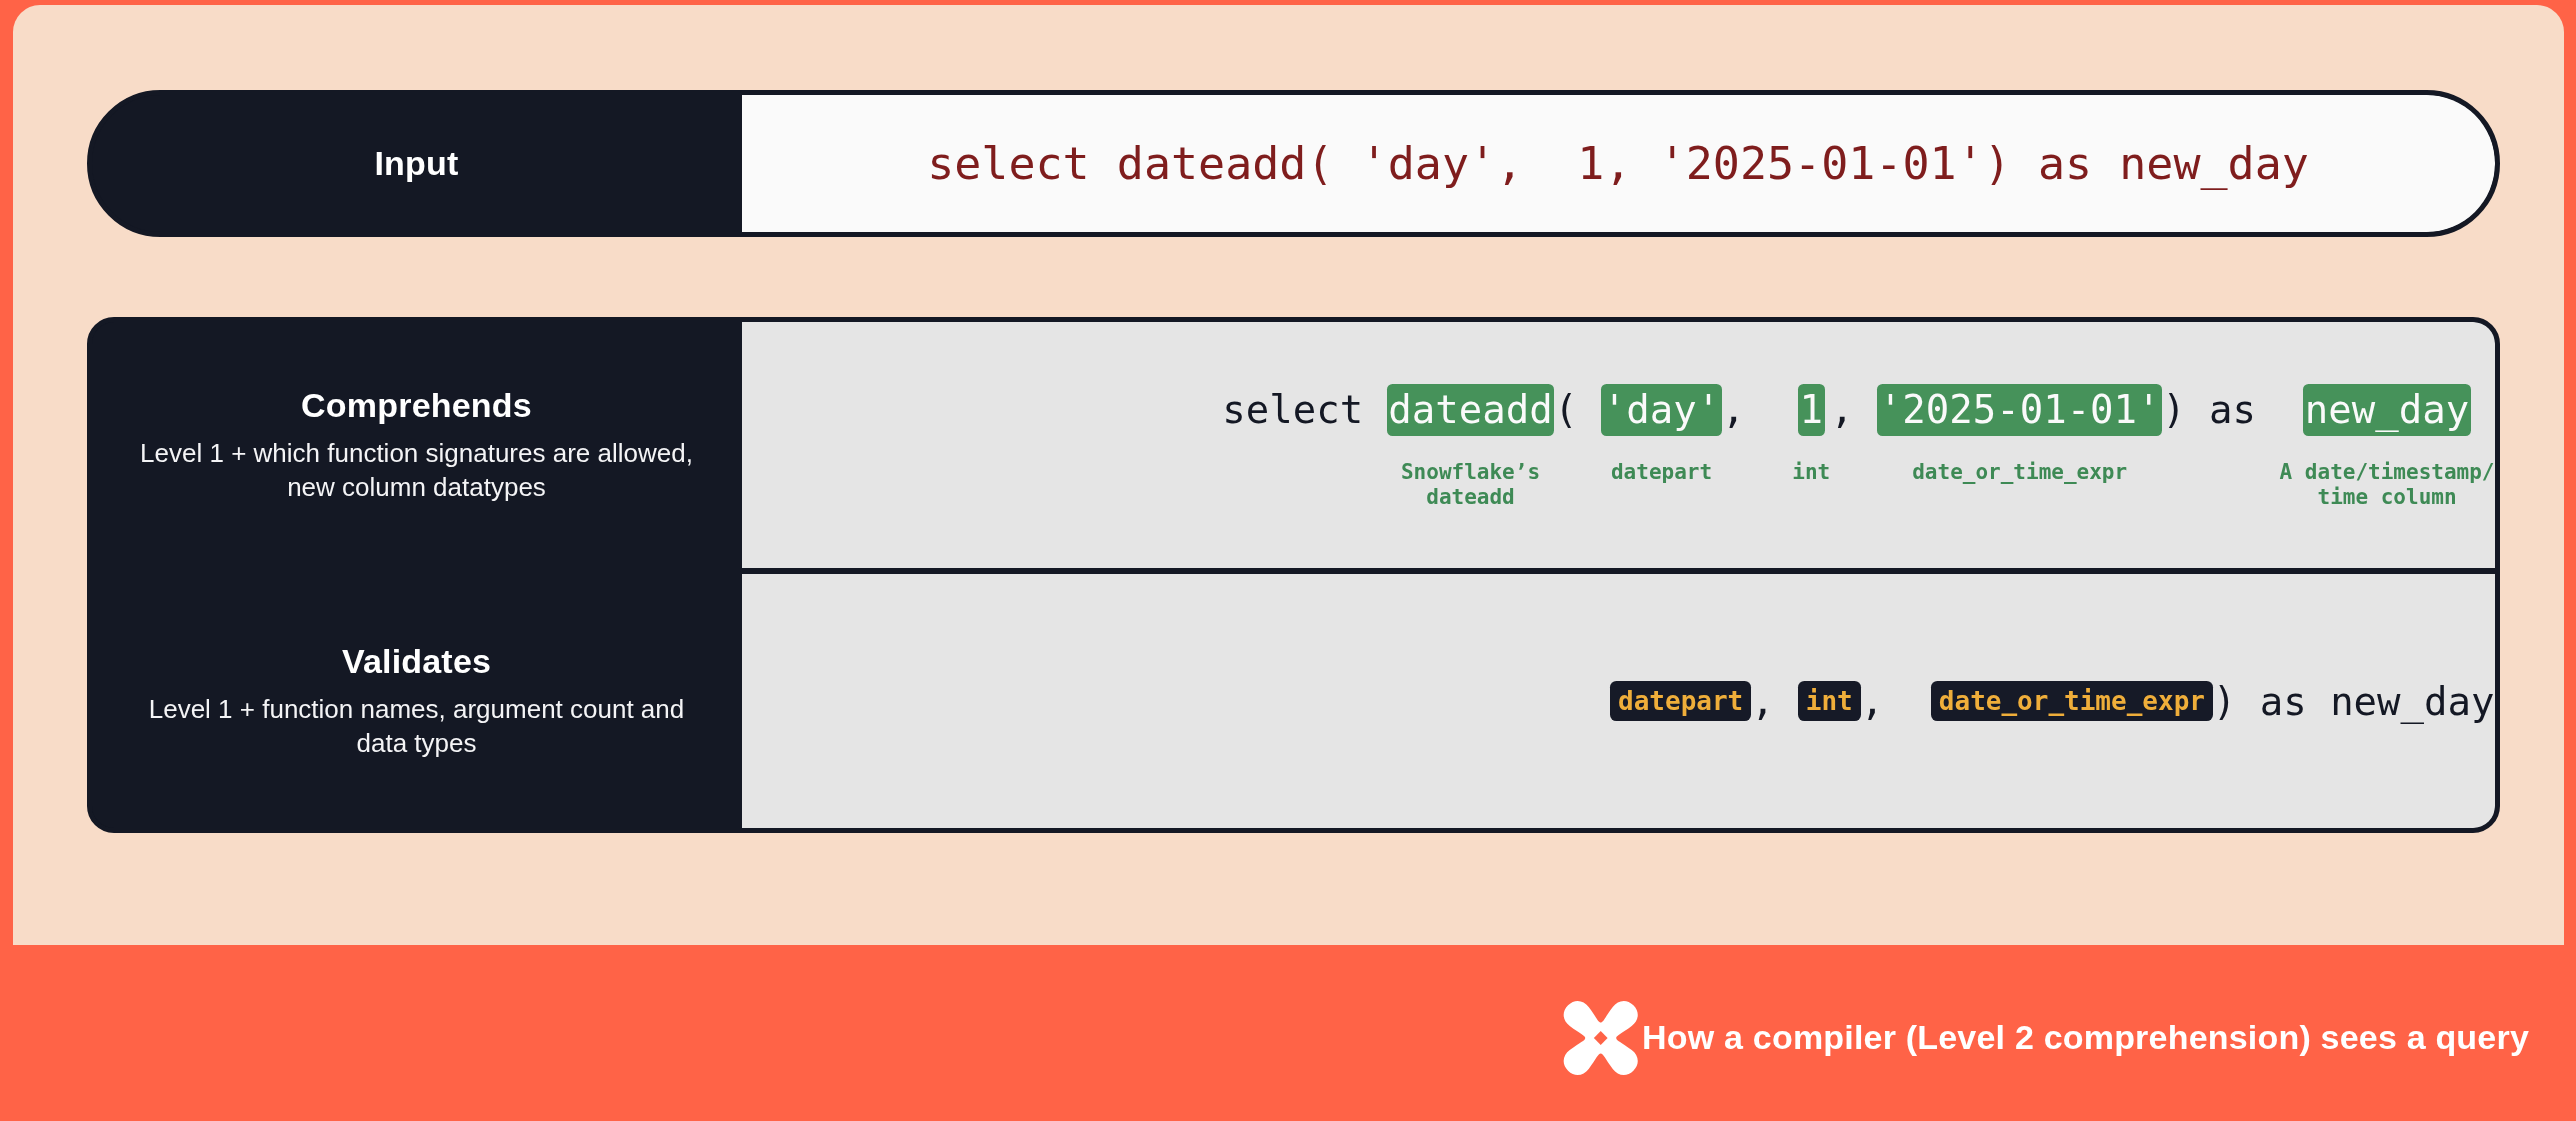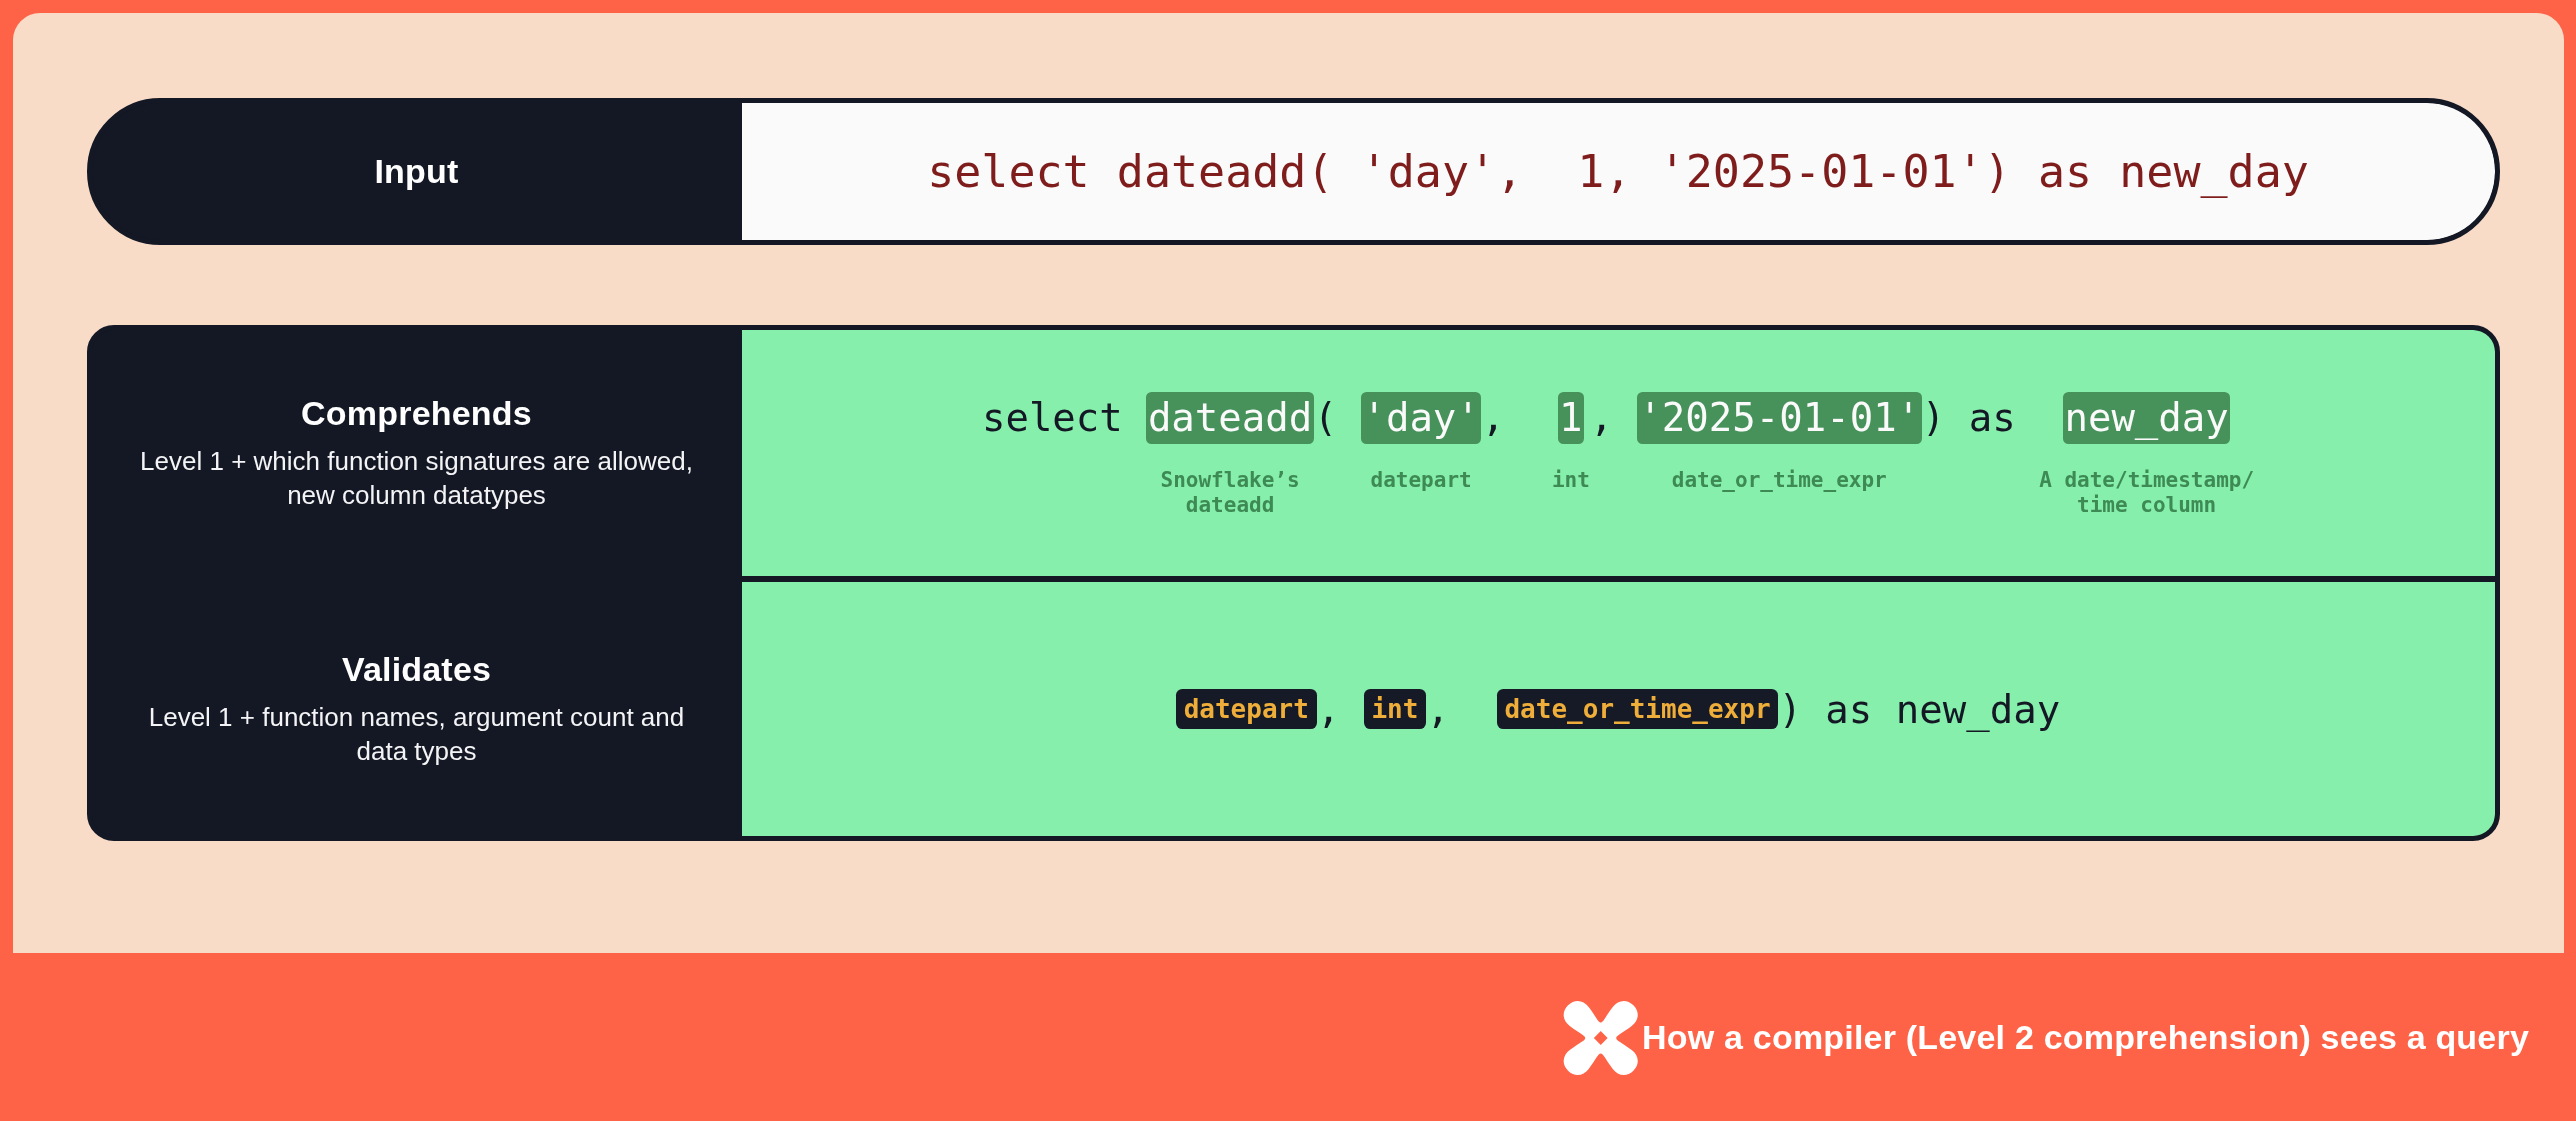--- a/index.html
+++ b/index.html
@@ -17,21 +17,21 @@
     height: 1122px;
     background: #FF6347;
     box-sizing: border-box;
     overflow: hidden;
   }
 
   
   .peach-panel {
     position: absolute;
     left: 12.5px;
-    top: 13px;
+    top: 5px;
     width: 2551px;
     height: 940px;
     background: #F8DCC8;
     border-radius: 27px 27px 0 0;
     box-sizing: border-box;
   }
 
   
   .input-card {
     position: absolute;
@@ -122,24 +122,24 @@
   .level-sub {
     font-size: 26px;
     font-weight: 300;
     line-height: 1.32;
     text-align: center;
     color: #f4f4f6;
   }
 
   .level-code {
     flex: 1 1 auto;
-    background: #86efac;
-    display: flex;
-    align-items: center;
-    justify-content: center;
+    background: #e5e5e5;
+    display: flex;
+    align-items: center;
+    justify-content: flex-end;
     position: relative;
   }
   .level-code.comprehends-code { border-radius: 0 20.4px 0 0; }
   .level-code.validates-code   { border-radius: 0 0 20.4px 0; }
 
   
   .annotated-line {
     display: flex;
     align-items: flex-start;
     font-family: "DejaVu Sans Mono", "Liberation Mono", monospace;

